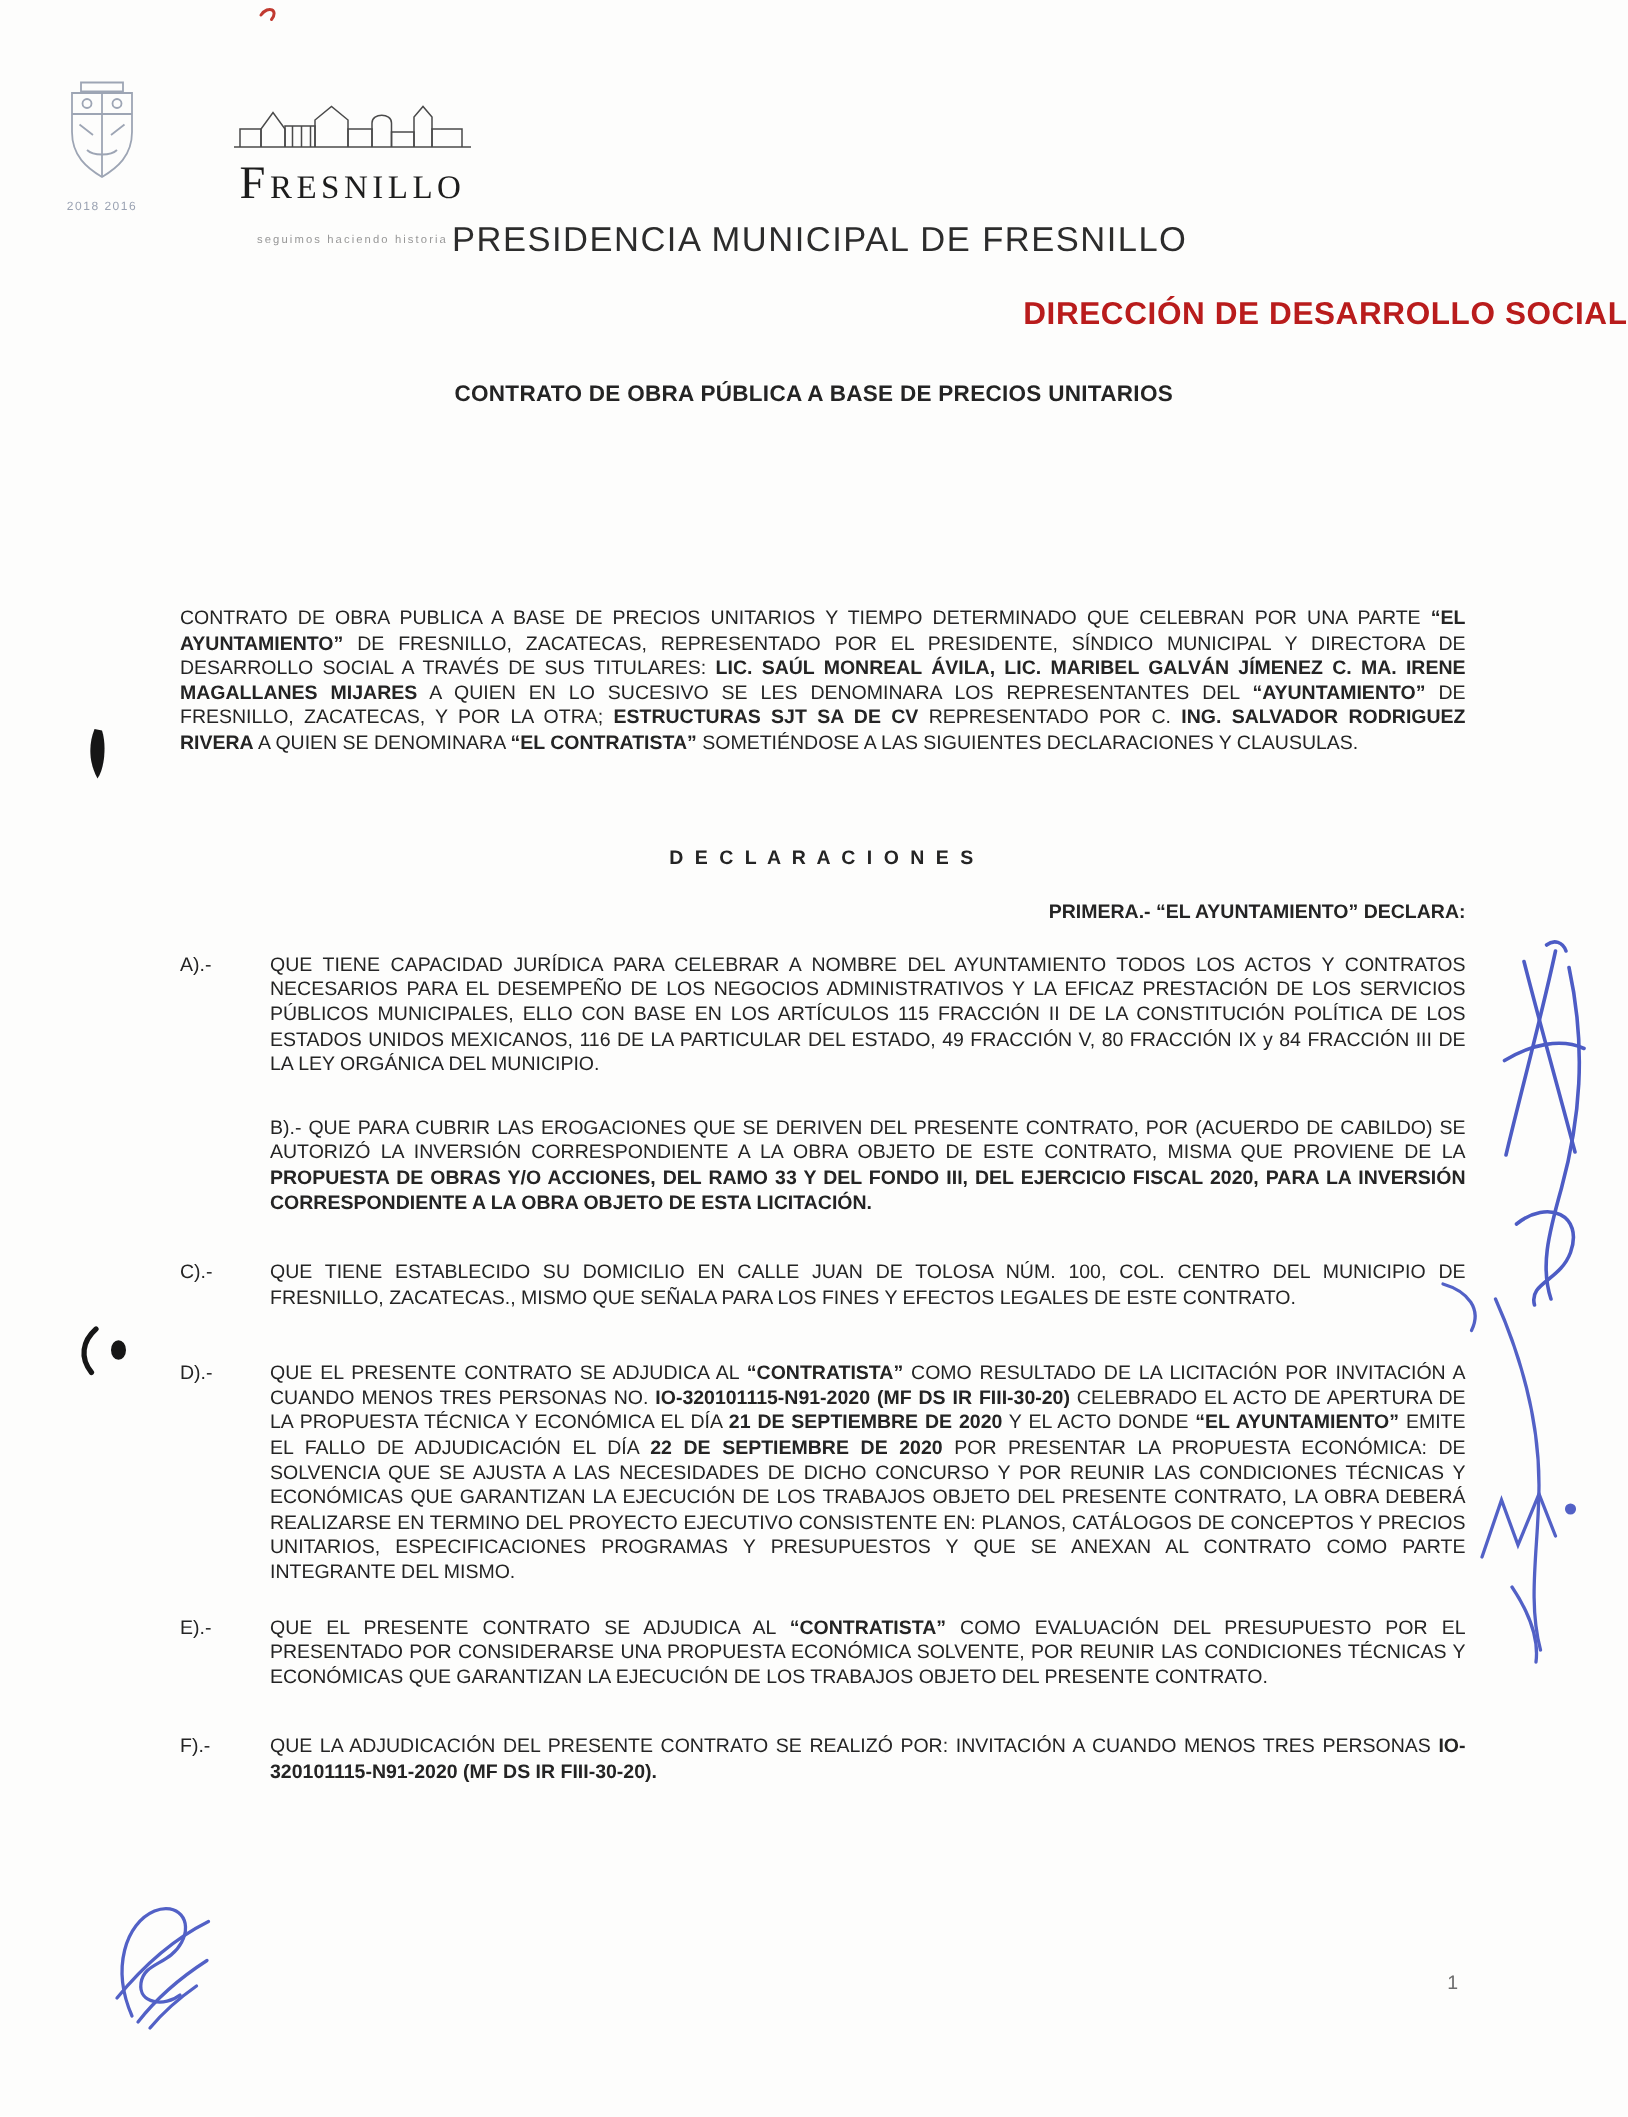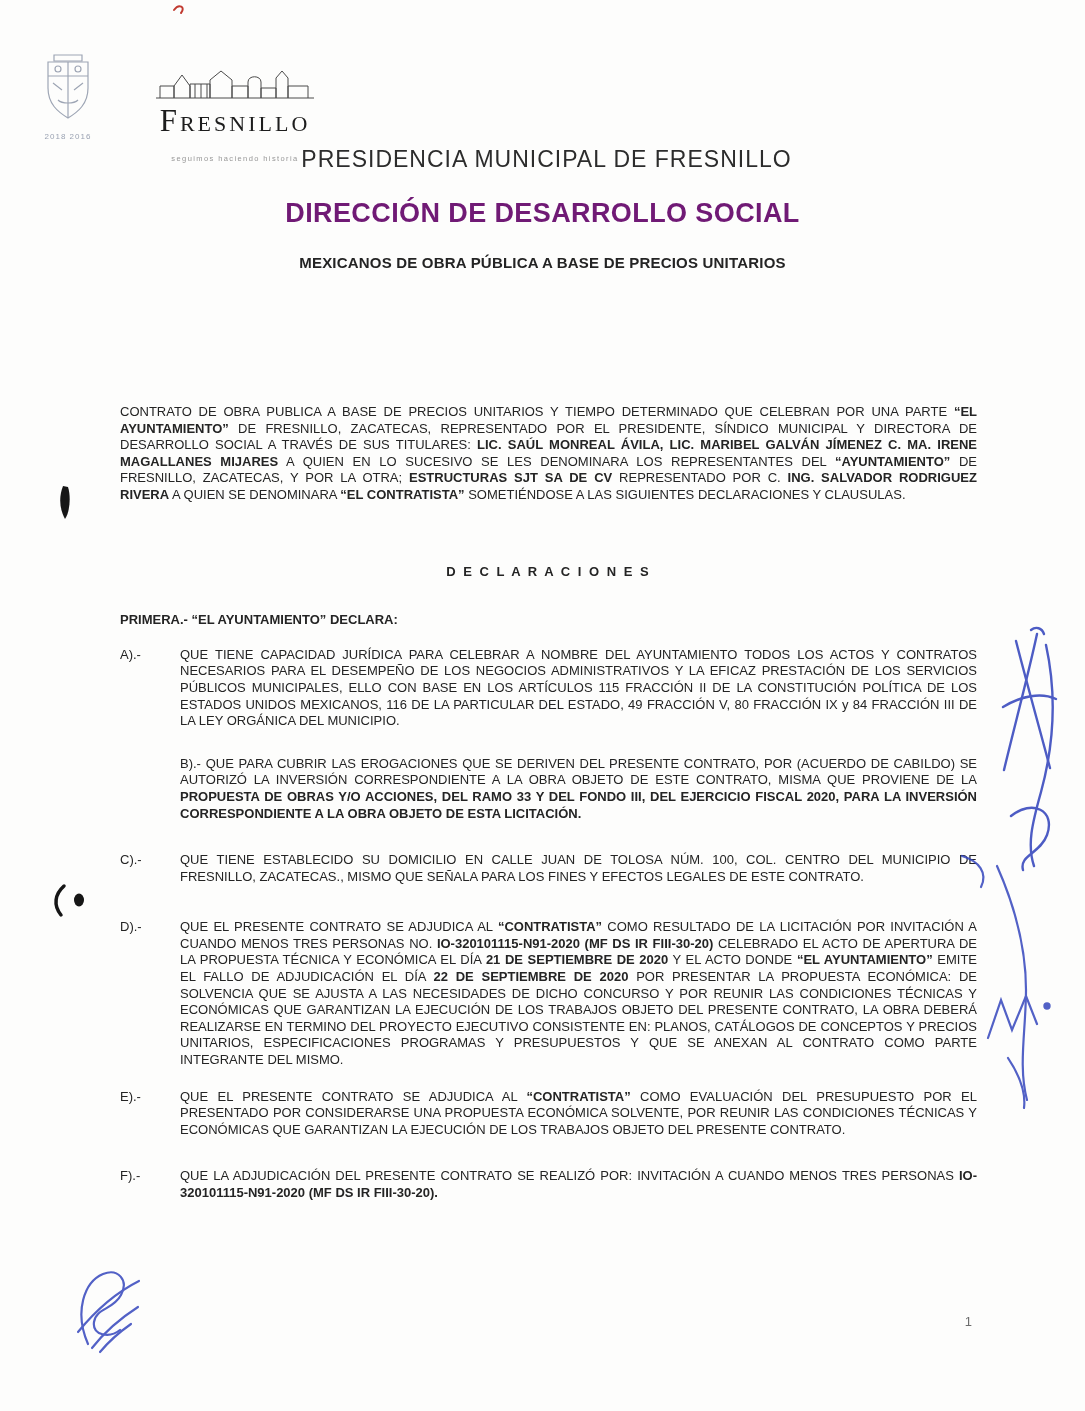--- a/index.html
+++ b/index.html
@@ -18,33 +18,33 @@
   .flogo{position:absolute;left:146px;top:66px;width:178px;text-align:center;}
   .flogo .wordmark{
     font-family:"Liberation Serif","DejaVu Serif",serif;
     font-variant:small-caps;
     font-size:31px;line-height:30px;letter-spacing:3px;color:#1d1d1d;margin-top:-2px;
   }
   .flogo .tagline{font-size:7.5px;color:#979797;letter-spacing:1.4px;margin-top:18px;}
   
   .hdr-title{position:absolute;top:146px;left:4px;width:100%;text-align:center;
     font-size:23px;letter-spacing:1px;color:#2c2c2c;}
-  .hdr-subtitle{position:absolute;top:198px;left:0;width:100%;text-align:center;
-    font-size:27px;font-weight:bold;letter-spacing:.4px;color:#701a75;}
+  .hdr-subtitle{position:absolute;top:198px;left:0;width:100%;text-align:right;
+    font-size:21px;font-weight:bold;letter-spacing:.4px;color:#b91c1c;}
   .hdr-contract{position:absolute;top:254px;left:0;width:100%;text-align:center;
     font-size:15px;font-weight:bold;letter-spacing:.2px;color:#242424;}
   .cto-block{position:absolute;top:309px;left:0;width:100%;text-align:center;
     font-size:13.5px;line-height:18px;color:#242424;}
   .cto-block .b{font-weight:bold;}
   
   .content{position:absolute;left:120px;top:404px;width:857px;
     font-size:13px;line-height:16.6px;text-align:justify;color:#242424;}
   .intro{margin:0;}
   .decl-heading{margin-top:60px;text-align:center;font-weight:bold;letter-spacing:2px;font-size:13px;}
-  .primera{margin-top:32px;text-align:left;font-weight:bold;}
+  .primera{margin-top:20px;text-align:right;font-weight:bold;}
   .clause{display:flex;}
   .clabel{flex:0 0 60px;width:60px;text-align:left;}
   .ctext{flex:1;text-align:justify;}
   .seg-b{font-weight:bold;}
   
   .page-number{position:absolute;top:1314px;right:113px;font-size:13px;color:#6d6d6d;}
   
   .ink-layer{position:absolute;left:0;top:0;pointer-events:none;}
 </style>
 </head>
@@ -83,21 +83,21 @@
         <path d="M134 32 V20 h20 v12"></path>
         <path d="M2 32 h158"></path>
       </g>
     </svg>
     <div class="wordmark">Fresnillo</div>
     <div class="tagline">seguimos haciendo historia</div>
   </div>
 
   <div class="hdr-title">PRESIDENCIA MUNICIPAL DE FRESNILLO</div>
   <div class="hdr-subtitle">DIRECCIÓN DE DESARROLLO SOCIAL</div>
-  <div class="hdr-contract">MEXICANOS DE OBRA PÚBLICA A BASE DE PRECIOS UNITARIOS</div>
+  <div class="hdr-contract">CONTRATO DE OBRA PÚBLICA A BASE DE PRECIOS UNITARIOS</div>
 
 
   <div class="content">
     <p class="intro"><span>CONTRATO DE OBRA PUBLICA A BASE DE PRECIOS UNITARIOS Y TIEMPO DETERMINADO QUE CELEBRAN POR UNA PARTE </span><span class="seg-b">“EL AYUNTAMIENTO”</span><span> DE FRESNILLO, ZACATECAS, REPRESENTADO POR EL PRESIDENTE, SÍNDICO MUNICIPAL Y DIRECTORA DE DESARROLLO SOCIAL A TRAVÉS DE SUS TITULARES: </span><span class="seg-b">LIC. SAÚL MONREAL ÁVILA,</span><span> </span><span class="seg-b">LIC. MARIBEL GALVÁN JÍMENEZ C. MA. IRENE MAGALLANES MIJARES</span><span> A QUIEN EN LO SUCESIVO SE LES DENOMINARA LOS REPRESENTANTES DEL </span><span class="seg-b">“AYUNTAMIENTO”</span><span> DE FRESNILLO, ZACATECAS, Y POR LA OTRA; </span><span class="seg-b">ESTRUCTURAS SJT SA DE CV</span><span> REPRESENTADO POR C. </span><span class="seg-b">ING. SALVADOR RODRIGUEZ RIVERA</span><span>  A QUIEN SE DENOMINARA </span><span class="seg-b">“EL CONTRATISTA”</span><span> SOMETIÉNDOSE A LAS  SIGUIENTES DECLARACIONES Y CLAUSULAS.</span></p>
 
     <div class="decl-heading">D E C L A R A C I O N E S</div>
     <div class="primera">PRIMERA.- “EL AYUNTAMIENTO” DECLARA:</div>
 
     <div class="clause" style="margin-top:18px">
       <div class="clabel">A).-</div>

